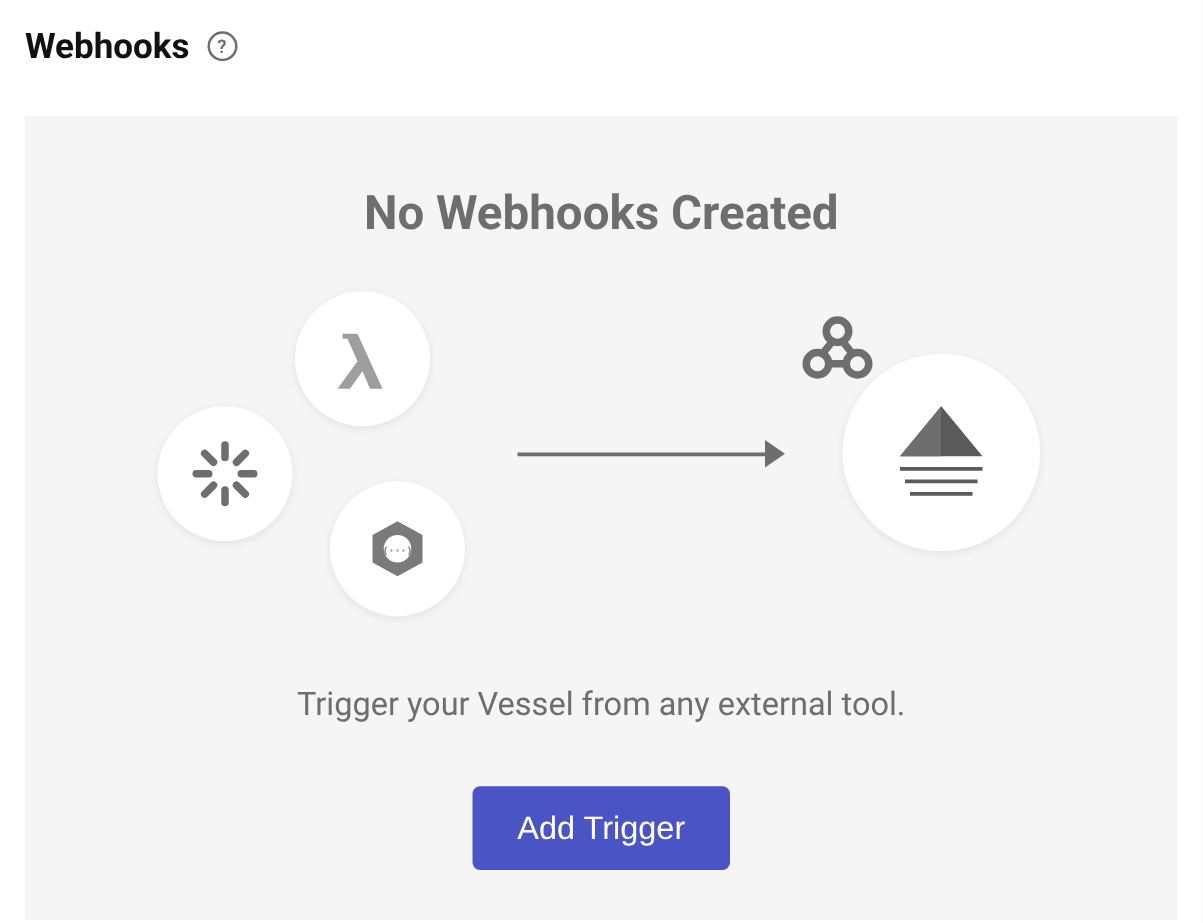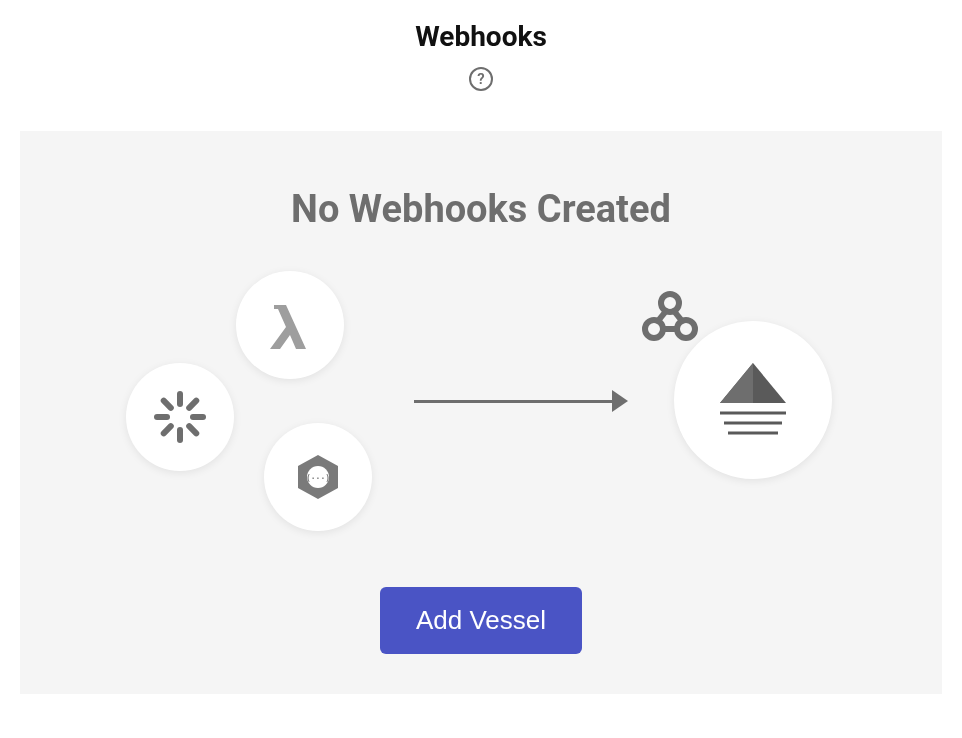--- a/index.html
+++ b/index.html
@@ -11,21 +11,20 @@
       font-family: -apple-system, BlinkMacSystemFont, "Segoe UI", Roboto, Helvetica, Arial, sans-serif;
       background: #ffffff;
       padding: 20px;
       width: 962px;
     }
     .header {
       display: flex;
       align-items: center;
       gap: 14px;
       margin-bottom: 40px;
-      flex-direction: column;
     }
     .header-title {
       font-size: 28px;
       font-weight: 700;
       color: #111;
     }
     .help-icon {
       width: 24px;
       height: 24px;
       border: 2px solid #6e6e6e;
@@ -206,15 +205,16 @@
           <polygon points="55,18 88,58 22,58" fill="#5a5a5a"></polygon>
           <polygon points="55,18 55,58 22,58" fill="#6e6e6e"></polygon>
           <line x1="22" y1="68" x2="88" y2="68" stroke="#5a5a5a" stroke-width="3"></line>
           <line x1="26" y1="78" x2="84" y2="78" stroke="#5a5a5a" stroke-width="3"></line>
           <line x1="30" y1="88" x2="80" y2="88" stroke="#5a5a5a" stroke-width="3"></line>
         </svg>
       </div>
     </div>
   </div>
 
-
-  <button class="add-btn">Add Vessel</button>
+  <p class="description">Trigger your Vessel from any external tool.</p>
+
+  <button class="add-btn">Add Trigger</button>
 </div>
 
 </body></html>

